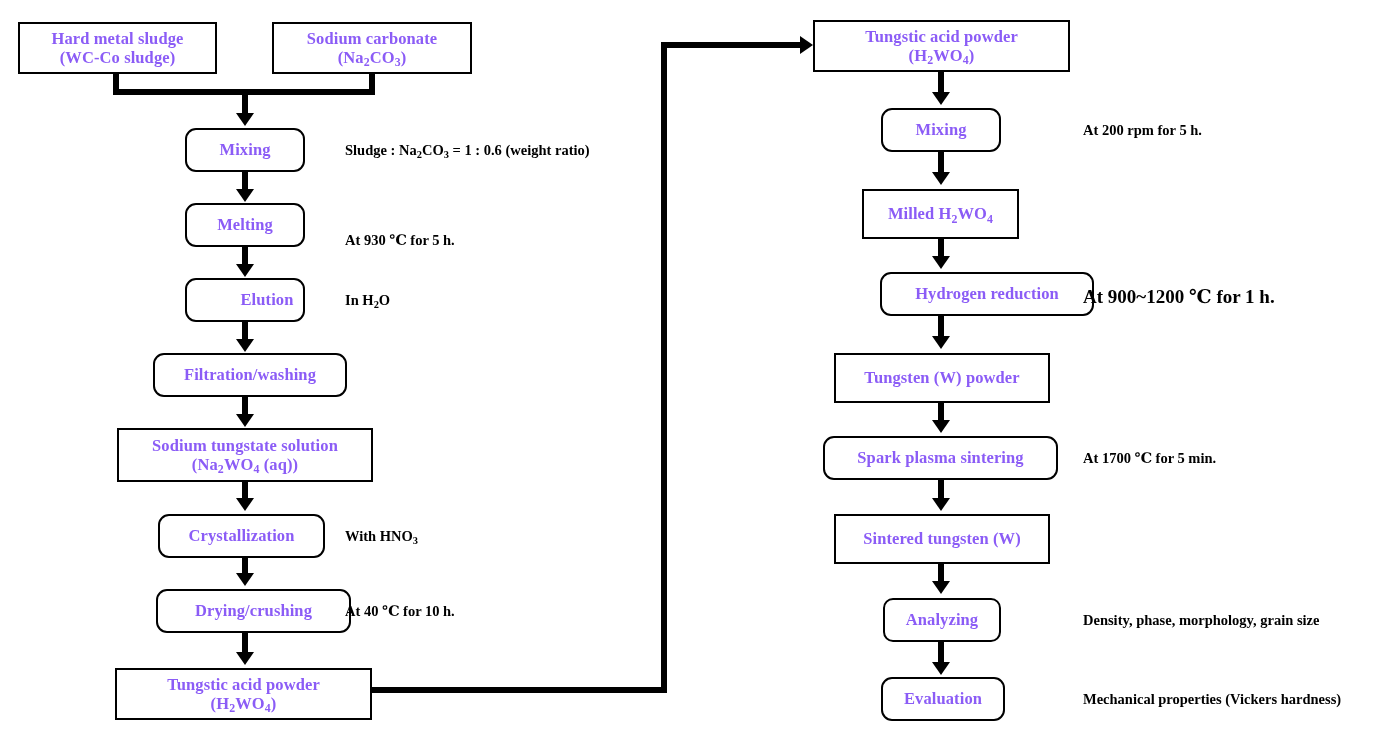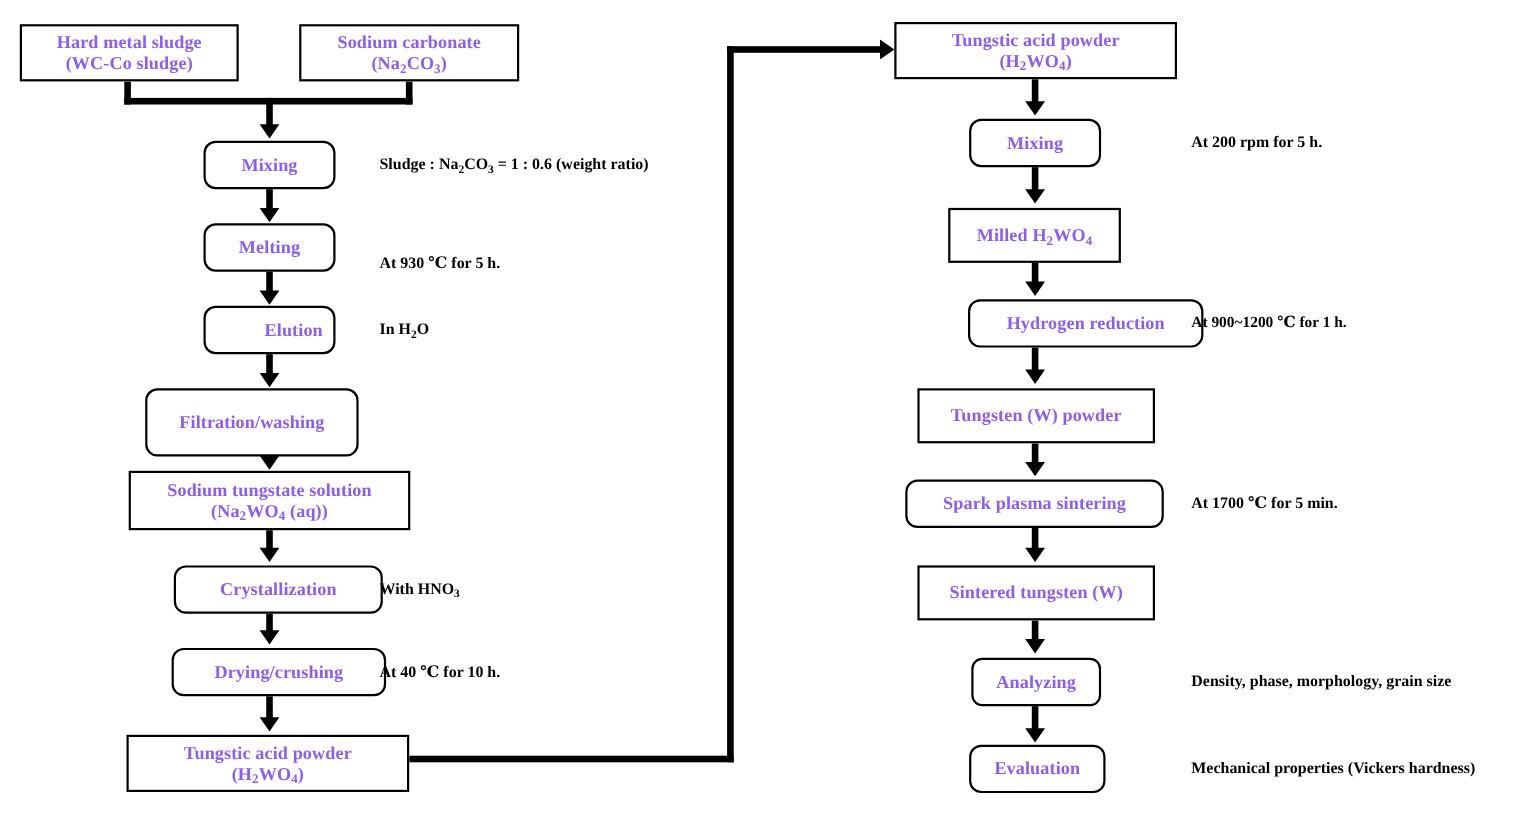--- a/index.html
+++ b/index.html
@@ -153,27 +153,27 @@
       </div>
       <div class="node rounded" style="left: 185px; top: 128px; width: 120px; height: 44px; font-size: 16.5px;">
         <span class="txt">Mixing</span>
       </div>
       <div class="node rounded" style="left: 185px; top: 203px; width: 120px; height: 44px; font-size: 16.5px;">
         <span class="txt">Melting</span>
       </div>
       <div class="node rounded" style="left: 185px; top: 278px; width: 120px; height: 44px; font-size: 16.5px; padding-left: 44px;">
         <span class="txt">Elution</span>
       </div>
-      <div class="node rounded" style="left: 132px; top: 353px; width: 194px; height: 62px; font-size: 16.5px;">
+      <div class="node rounded" style="left: 153px; top: 353px; width: 194px; height: 44px; font-size: 16.5px;">
         <span class="txt">Filtration/washing</span>
       </div>
       <div class="node rect" style="left: 117px; top: 428px; width: 256px; height: 54px; font-size: 16.5px;">
         <span class="txt">Sodium tungstate solution<br>(Na<sub>2</sub>WO<sub>4</sub> (aq))</span>
       </div>
-      <div class="node rounded" style="left: 158px; top: 514px; width: 190px; height: 44px; font-size: 16.5px;">
+      <div class="node rounded" style="left: 158px; top: 514px; width: 167px; height: 44px; font-size: 16.5px;">
         <span class="txt">Crystallization</span>
       </div>
       <div class="node rounded" style="left: 156px; top: 589px; width: 195px; height: 44px; font-size: 16.5px;">
         <span class="txt">Drying/crushing</span>
       </div>
       <div class="node rect" style="left: 115px; top: 668px; width: 257px; height: 52px; font-size: 16.5px;">
         <span class="txt">Tungstic acid powder<br>(H<sub>2</sub>WO<sub>4</sub>)</span>
       </div>
     </div>
   <div id="left-annots">
@@ -207,19 +207,19 @@
       </div>
       <div class="node rounded" style="left: 883px; top: 598px; width: 118px; height: 44px; font-size: 16.5px; border-radius: 10px;">
         <span class="txt">Analyzing</span>
       </div>
       <div class="node rounded" style="left: 881px; top: 677px; width: 124px; height: 44px; font-size: 16.5px;">
         <span class="txt">Evaluation</span>
       </div>
     </div>
   <div id="right-annots">
       <div class="annot" style="left: 1083px; top: 122px; font-size: 14.5px;">At 200 rpm for 5 h.</div>
-      <div class="annot" style="left: 1083px; top: 286px; font-size: 14px;">At 900~1200 ℃ for 1 h.</div>
+      <div class="annot" style="left: 1083px; top: 286px; font-size: 19px;">At 900~1200 ℃ for 1 h.</div>
       <div class="annot" style="left: 1083px; top: 450px; font-size: 14.5px;">At 1700 ℃ for 5 min.</div>
       <div class="annot" style="left: 1083px; top: 612px; font-size: 14.5px;">Density, phase, morphology, grain size</div>
       <div class="annot" style="left: 1083px; top: 691px; font-size: 14.5px;">Mechanical properties (Vickers hardness)</div>
     </div>
 
 </div>
 
 </body></html>

